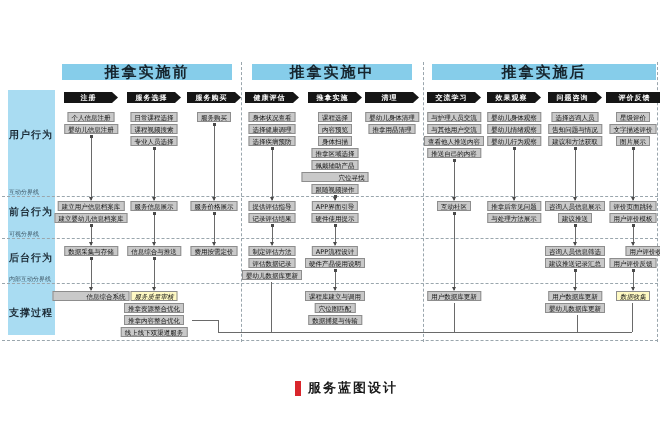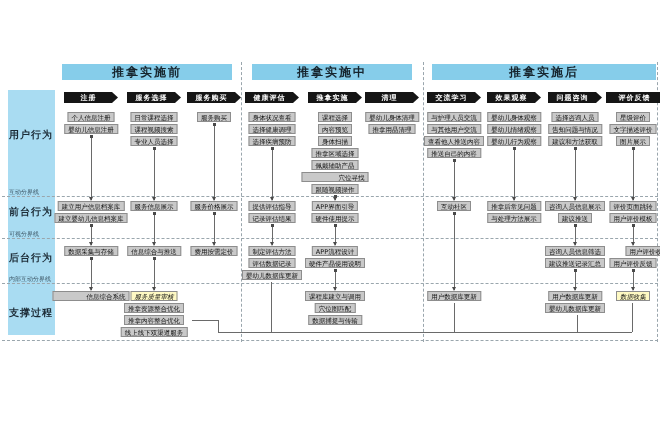--- a/index.html
+++ b/index.html
@@ -6,21 +6,21 @@
   body{width:660px;height:440px;background:#ffffff;position:relative;overflow:hidden;
        font-family:"DejaVu Sans","Liberation Sans",sans-serif;}
   #board{position:absolute;left:0;top:0;width:660px;height:440px;}
   .sidebar{position:absolute;background:#a9dcf2;}
   .row-label{position:absolute;font-weight:bold;font-size:10px;color:#1c2b36;
              letter-spacing:1px;transform:translate(-50%,-50%);white-space:nowrap;}
   .boundary-label{position:absolute;font-size:6px;color:#3d5766;white-space:nowrap;}
   .hline{position:absolute;border-top:1px dashed #9aa6ad;height:0;}
   .vline{position:absolute;border-left:1px dashed #9aa6ad;width:0;}
   .phase-header{position:absolute;background:#86cdea;color:#16252e;font-weight:bold;
-                font-size:12px;display:flex;align-items:center;justify-content:center;
+                font-size:15px;display:flex;align-items:center;justify-content:center;
                 letter-spacing:2px;}
   .stage-arrow{position:absolute;background:#151515;color:#ffffff;font-weight:bold;
                font-size:7px;display:flex;align-items:center;justify-content:center;
                letter-spacing:1px;padding-right:5px;box-sizing:border-box;
                clip-path:polygon(0 0,calc(100% - 6px) 0,100% 50%,calc(100% - 6px) 100%,0 100%);}
   .flow-box{position:absolute;background:#c9c9c9;border:1px solid #8d8d8d;color:#111;
             font-size:6.5px;line-height:1;padding:2px 3px;white-space:nowrap;
             transform:translateX(-50%);box-sizing:border-box;height:10px;}
   .flow-box.dark{background:#fef9c3;font-style:italic;}
   .conn{position:absolute;background:#6a6a6a;}
@@ -201,13 +201,17 @@
       <div class="conn-dot" style="left: 632px; top: 269px;"></div>
       <div class="conn-arrow" style="left: 631px; top: 287px;"></div>
       <div class="conn" style="left: 192px; top: 320px; width: 26px; height: 1px;"></div>
       <div class="conn" style="left: 218px; top: 320px; width: 1px; height: 13px;"></div>
       <div class="conn" style="left: 218px; top: 332px; width: 414px; height: 1px;"></div>
       <div class="conn" style="left: 271px; top: 282px; width: 1px; height: 50px;"></div>
       <div class="conn" style="left: 454px; top: 303px; width: 1px; height: 29px;"></div>
       <div class="conn" style="left: 577px; top: 315px; width: 1px; height: 17px;"></div>
       <div class="conn" style="left: 632px; top: 303px; width: 1px; height: 29px;"></div>
     </div>
+  <div class="title-wrap">
+    <div class="title-bar" id="title-bar" style="background: rgb(217, 38, 44);"></div>
+    <div class="title-text">服务蓝图设计</div>
+  </div>
 </div>
 
 </body></html>

